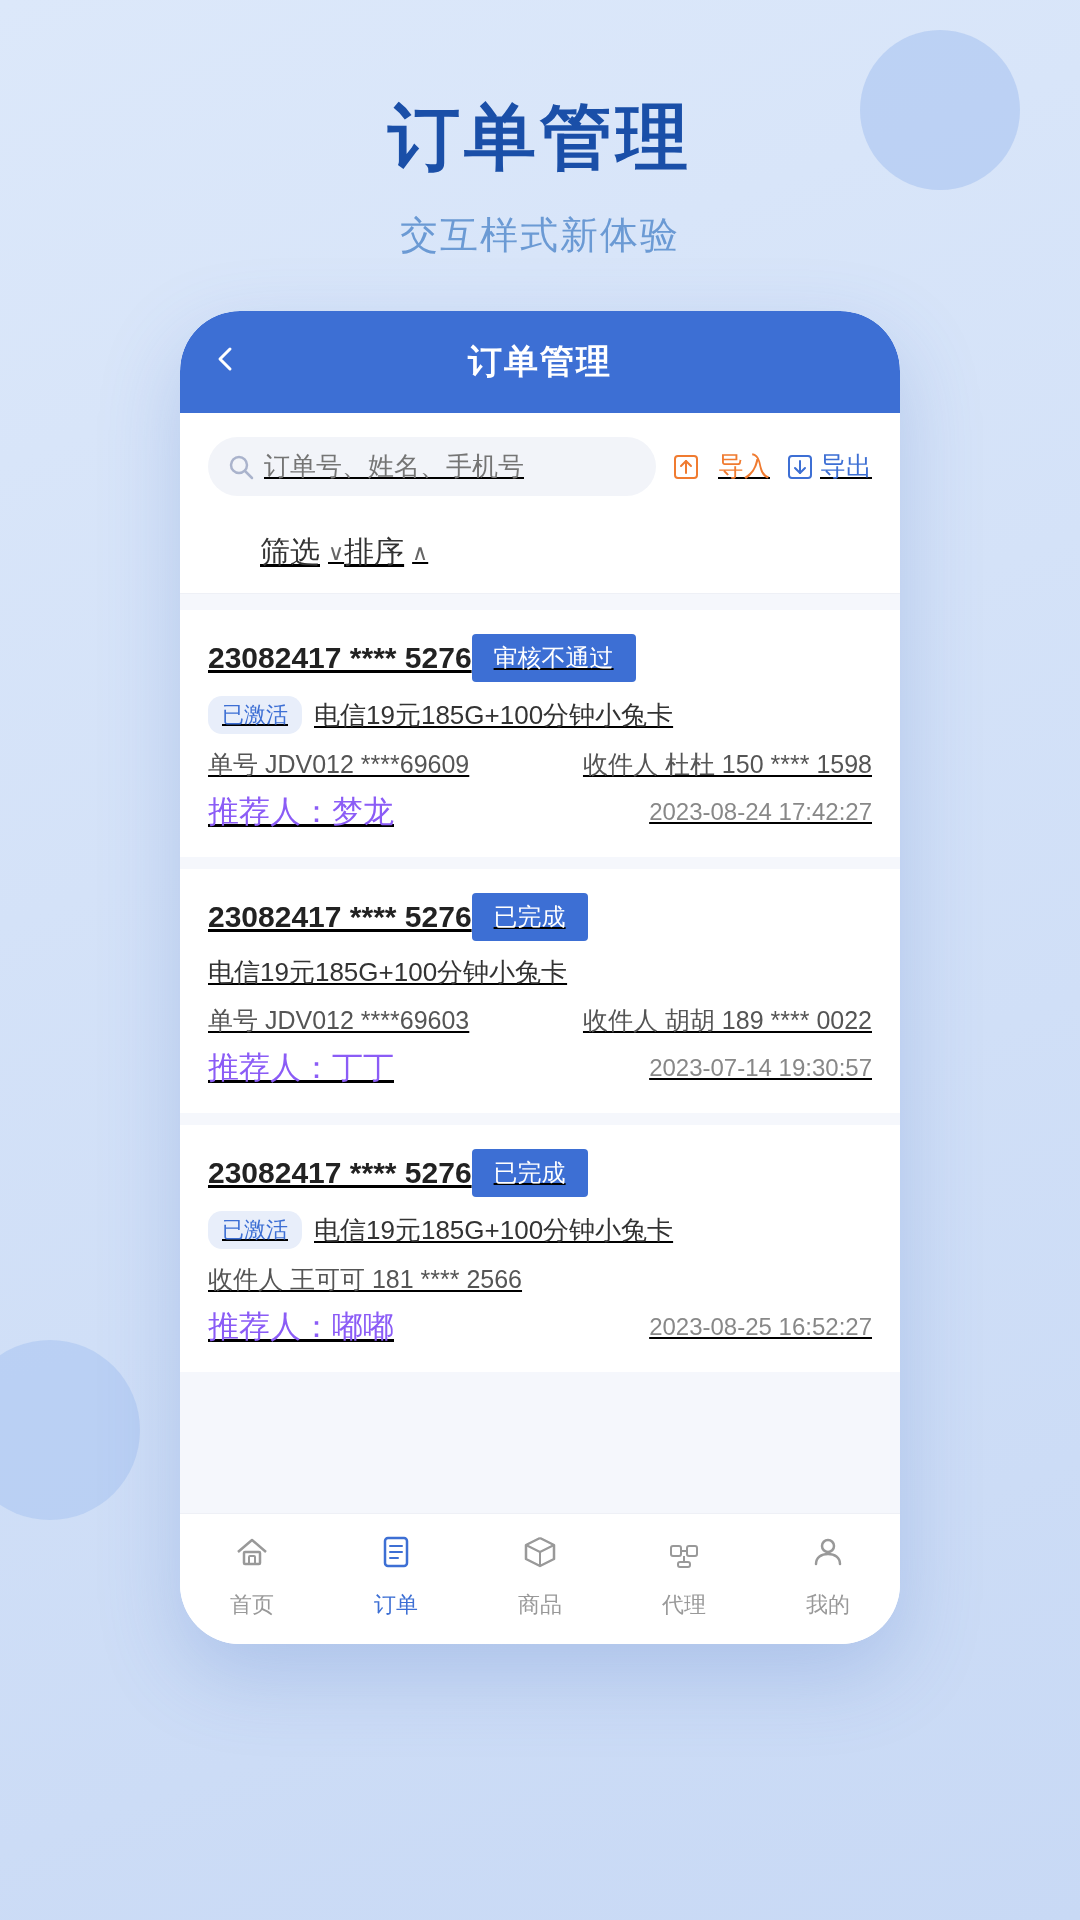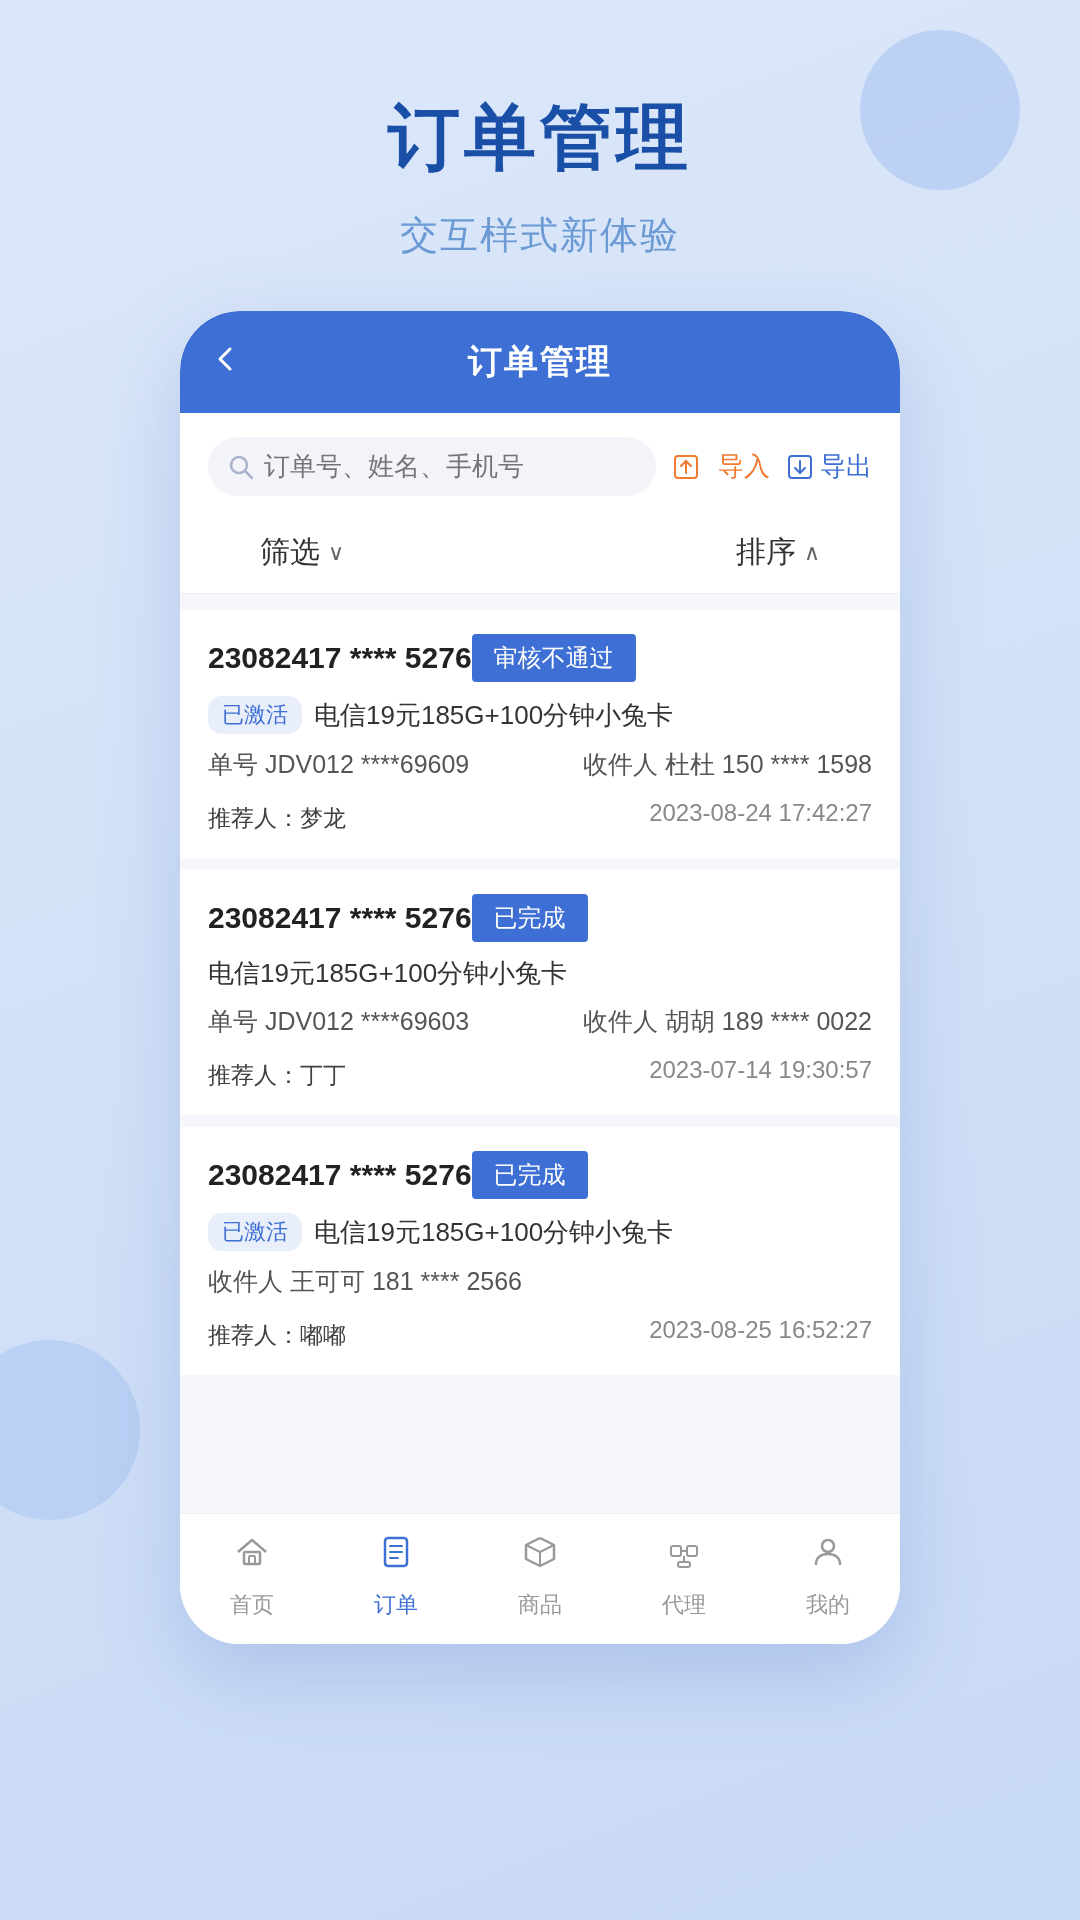--- a/index.html
+++ b/index.html
@@ -84,20 +84,21 @@
       color: white;
       font-size: 34px;
       font-weight: 600;
       letter-spacing: 2px;
     }
 
     
     .phone-content {
       background: #f5f7fc;
       min-height: 1100px;
+      text-decoration: underline;
     }
 
     
     .search-row {
       display: flex;
       align-items: center;
       padding: 24px 28px 16px 28px;
       gap: 16px;
       background: white;
     }
@@ -136,21 +137,21 @@
       gap: 6px;
       color: #3d6fd4;
       font-size: 26px;
       cursor: pointer;
     }
 
     
     .filter-row {
       display: flex;
       align-items: center;
-      justify-content: space-between;
+      justify-content: flex-start;
       padding: 20px 80px;
       background: white;
       border-bottom: 1px solid #eef0f6;
     }
     .filter-btn, .sort-btn {
       display: flex;
       align-items: center;
       gap: 8px;
       font-size: 30px;
       color: #333;
@@ -232,23 +233,22 @@
       color: #555;
     }
 
     .order-footer-row {
       display: flex;
       align-items: center;
       justify-content: space-between;
       margin-top: 4px;
     }
     .recommender-text {
-      font-size: 23px;
-      color: #404040;
-      margin-top: 12px;
+      font-size: 31px;
+      color: #8b5cf6;
     }
     .time-text {
       font-size: 24px;
       color: #888;
     }
 
     
     .bottom-nav {
       background: white;
       display: flex;

